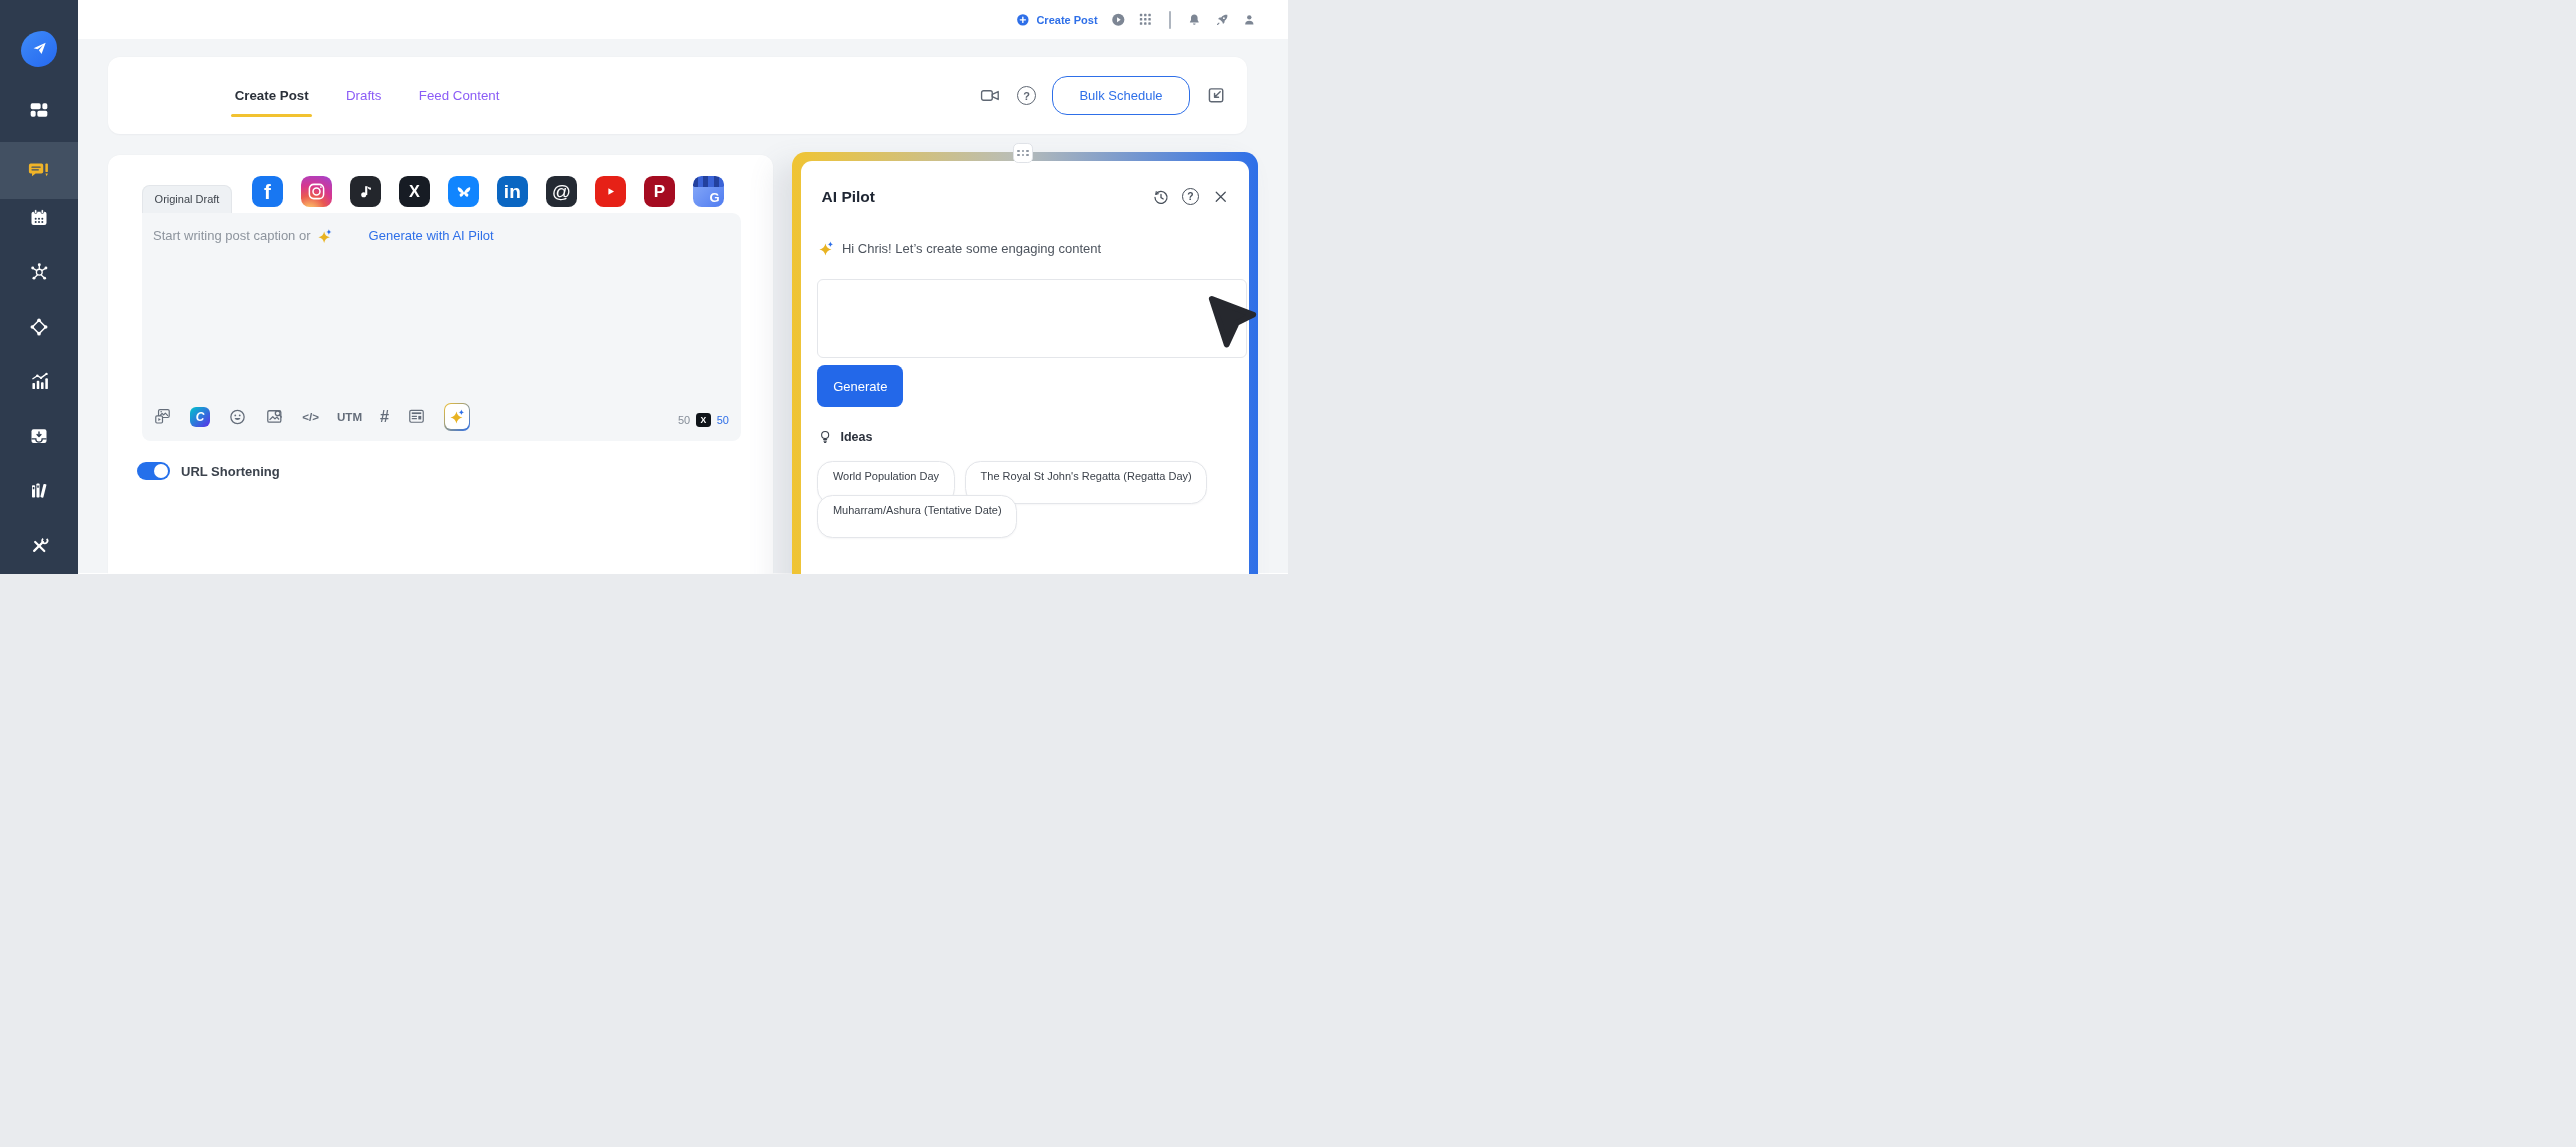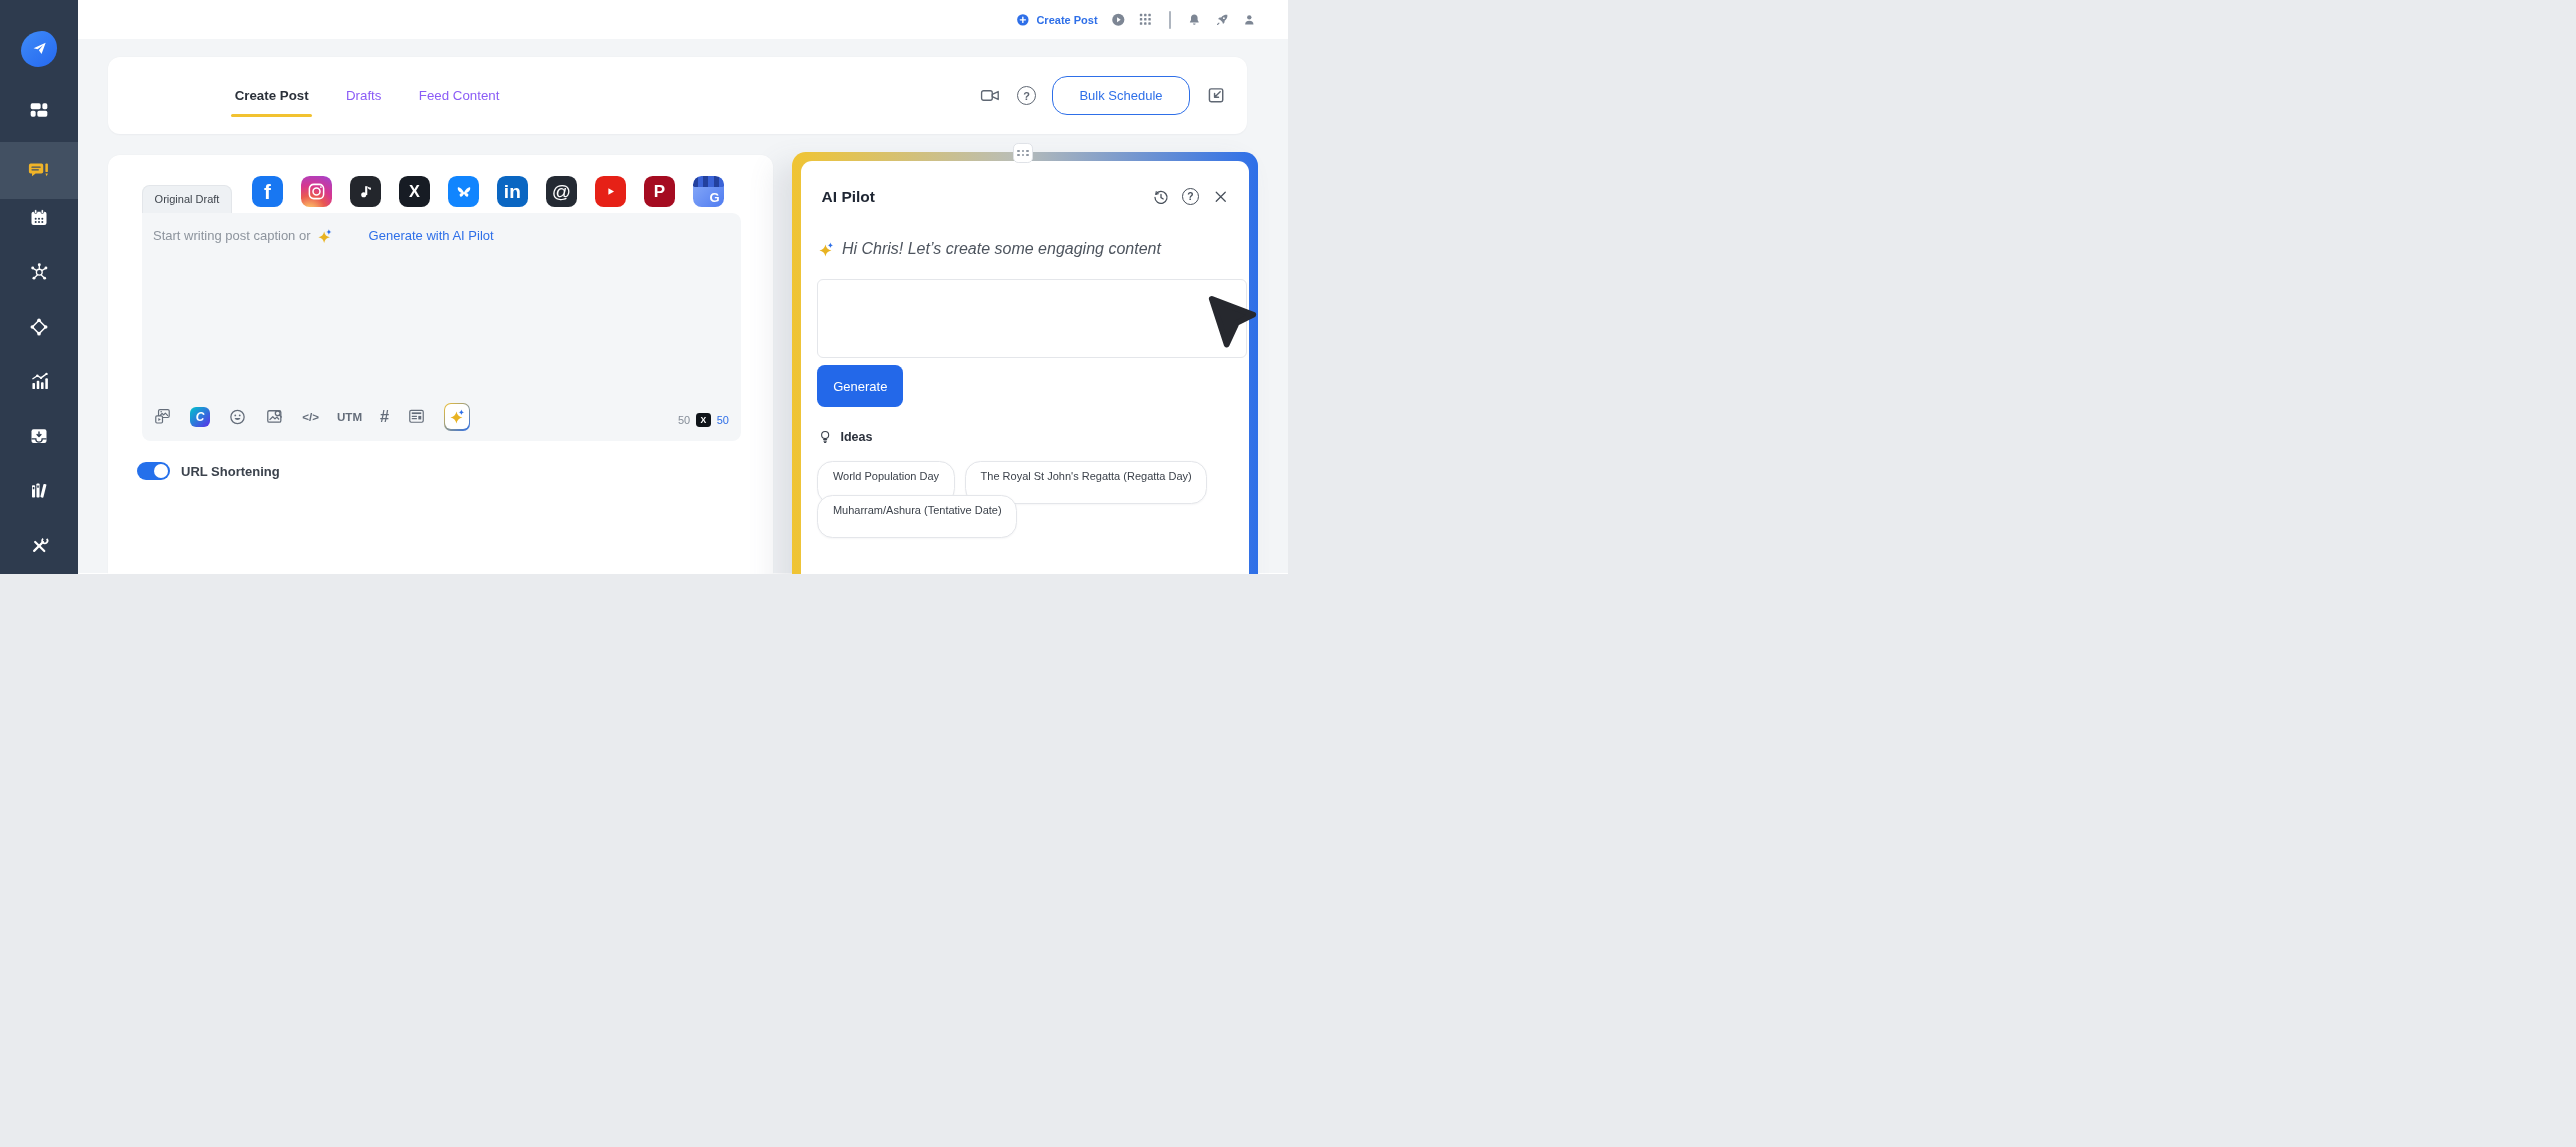--- a/index.html
+++ b/index.html
@@ -96,21 +96,21 @@
   .drag-handle{ left:1013px; top:143px; width:20px; height:20px; background:#fff; border:0.9px solid #dfe2e7;
                 border-radius:5.2px; z-index:6; display:flex; align-items:center; justify-content:center; cursor:grab; }
   .dots{ display:grid; grid-template-columns:repeat(3,2.6px); grid-auto-rows:2.6px; gap:1.7px; }
   .dots i{ background:#8f97a2; border-radius:0.9px; }
   .panel-title{ position:absolute; left:20.6px; top:27px; font-size:15.5px; font-weight:700; color:#1f2633; }
   .panel-icons{ position:absolute; right:19px; top:26px; display:flex; align-items:center; gap:12px; }
   .p-icon{ width:19px; height:19px; display:flex; align-items:center; justify-content:center; cursor:pointer; }
   .p-help{ width:17px; height:17px; border:1.4px solid #464e59; border-radius:50%; color:#464e59; font-size:10.3px;
            font-weight:700; display:flex; align-items:center; justify-content:center; }
   .greeting{ position:absolute; left:17px; top:79px; display:flex; align-items:center; gap:6.9px; }
-  .greeting-text{ font-size:16px; color:#4d545e;font-style:italic; }
+  .greeting-text{ font-size:13px; color:#4d545e; }
   .prompt{ position:absolute; left:16.3px; top:118px; width:430px; height:79px; border:0.9px solid #e4e6ea;
            border-radius:6px; background:#fff; resize:none; font-family:"Liberation Sans",sans-serif; font-size:12px; padding:8.6px; }
   .generate-btn{ position:absolute; left:16.3px; top:204px; width:86px; height:42px; background:#2368e9; border:none;
                  color:#fff; font-size:13px; border-radius:7.7px; cursor:pointer; font-family:"Liberation Sans",sans-serif; }
   .ideas-head{ position:absolute; left:16.3px; top:268px; display:flex; align-items:center; gap:6.9px; }
   .ideas-label{ font-size:12.5px; font-weight:700; color:#2b313c;text-align:center; }
   .pills-row1{ position:absolute; left:16.3px; top:300px; display:flex; gap:10.3px; }
   .pills-row2{ position:absolute; left:16.3px; top:334px; display:flex; gap:10.3px; }
   .pill{ height:43px; line-height:28px; padding:0 14.6px; background:#fff; border:0.9px solid #e4e6ea;
          border-radius:15.5px; font-size:11px; color:#3c424b; white-space:nowrap; cursor:pointer;

